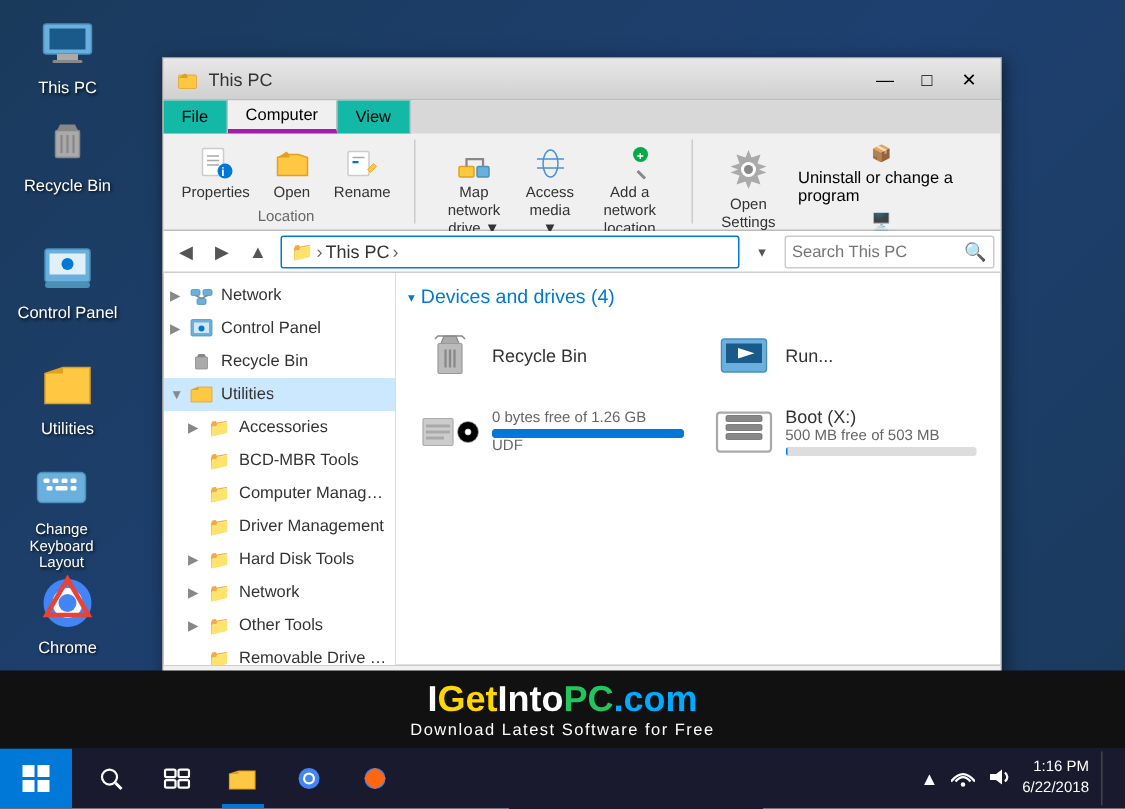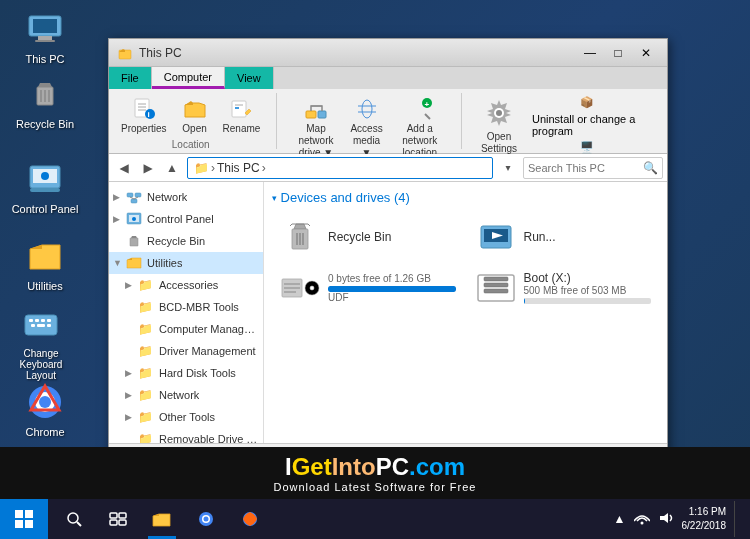--- a/index.html
+++ b/index.html
@@ -876,22 +876,22 @@
       <span style="cursor:pointer;color:#666;font-size:14px;">⊞</span>
       <span style="cursor:pointer;color:#0078d7;font-size:14px;">☰</span>
     </div>
   </div>
 </div>
 
 <div class="wm-overlay">
   <div style="display:flex;align-items:baseline;gap:0;">
     <span class="wm-iget" style="font-size:24px;font-weight:bold;font-family:Arial,sans-serif;">I</span>
     <span style="color:#ffd700;font-size:24px;font-weight:bold;font-family:Arial,sans-serif;">Get</span>
-    <span style="color:#fdba74;font-size:24px;font-weight:bold;font-family:Arial,sans-serif;">Into</span>
-    <span style="color:#ffffff;font-size:24px;font-weight:bold;font-family:Arial,sans-serif;">PC</span>
+    <span style="color:#ffffff;font-size:24px;font-weight:bold;font-family:Arial,sans-serif;">Into</span>
+    <span style="color:#22c55e;font-size:24px;font-weight:bold;font-family:Arial,sans-serif;">PC</span>
     <span style="color:#00aaff;font-size:24px;font-weight:bold;font-family:Arial,sans-serif;">.com</span>
   </div>
   <div style="color:white;font-size:11px;letter-spacing:1px;font-family:Arial,sans-serif;">Download Latest Software for Free</div>
 </div>
 
 <div class="taskbar">
   <div class="taskbar-start">
     <svg width="20" height="20" viewBox="0 0 20 20">
       <rect x="1" y="1" width="8" height="8" fill="white"></rect>
       <rect x="11" y="1" width="8" height="8" fill="white"></rect>

